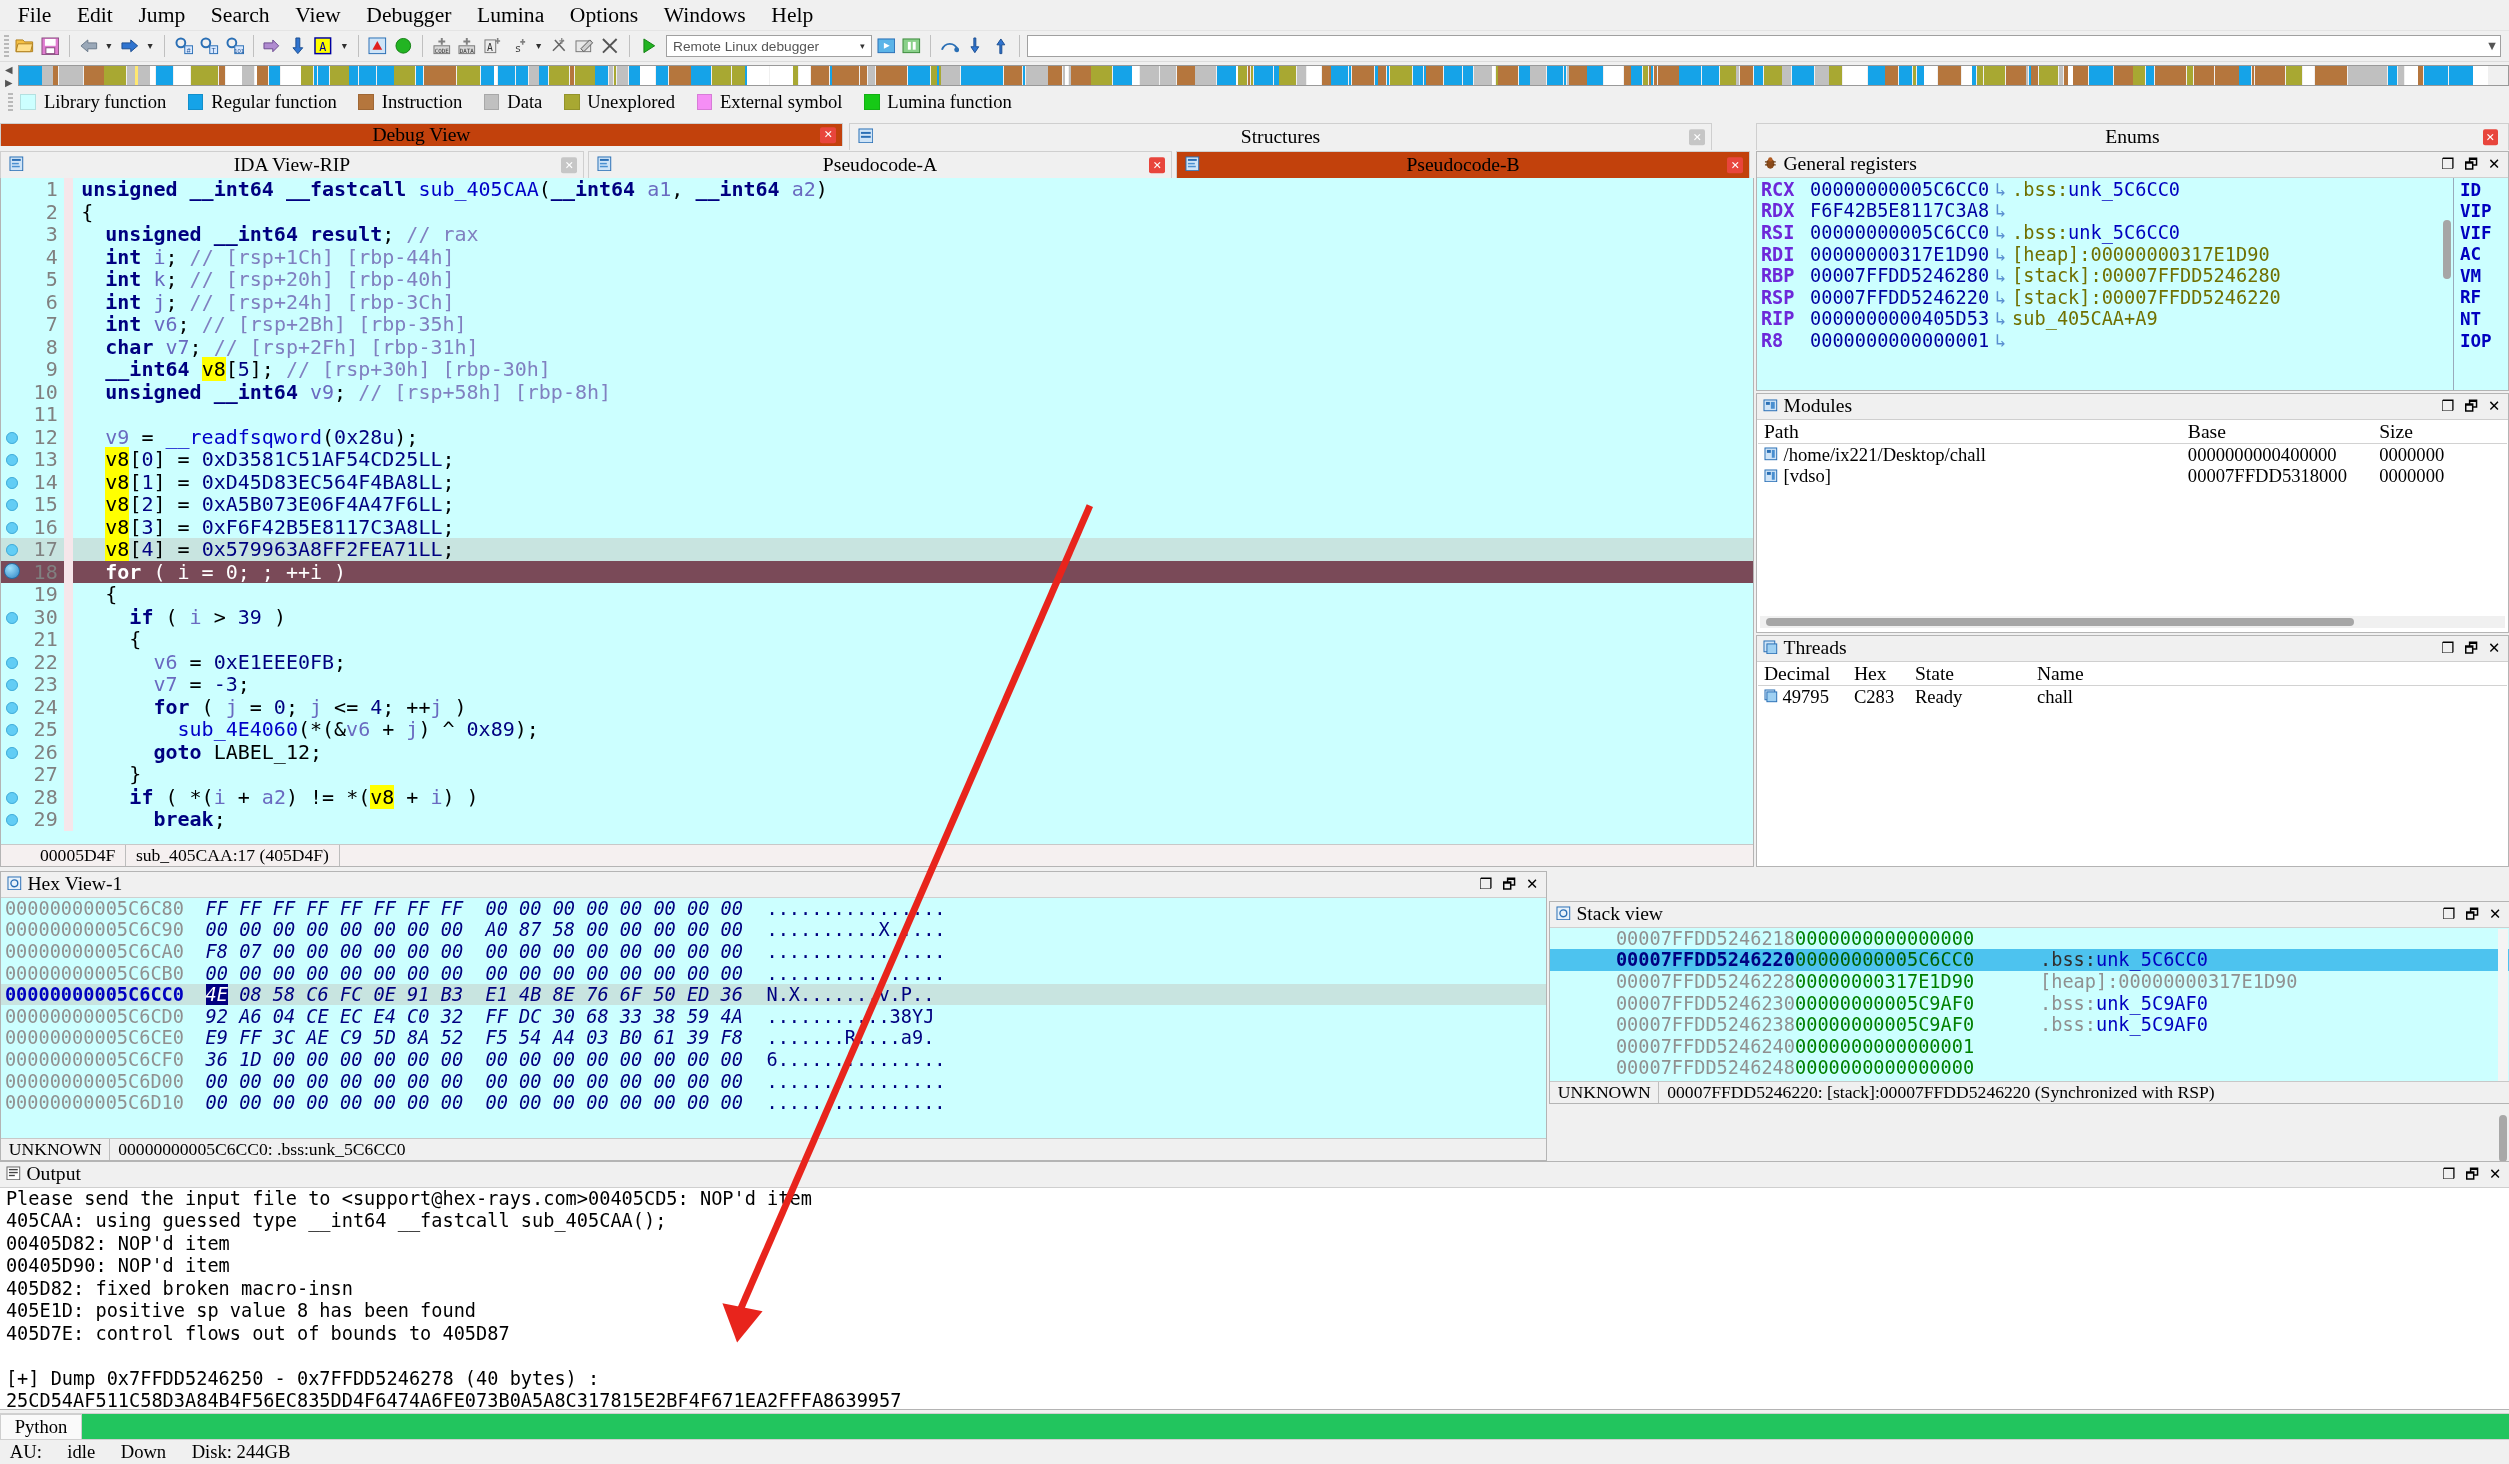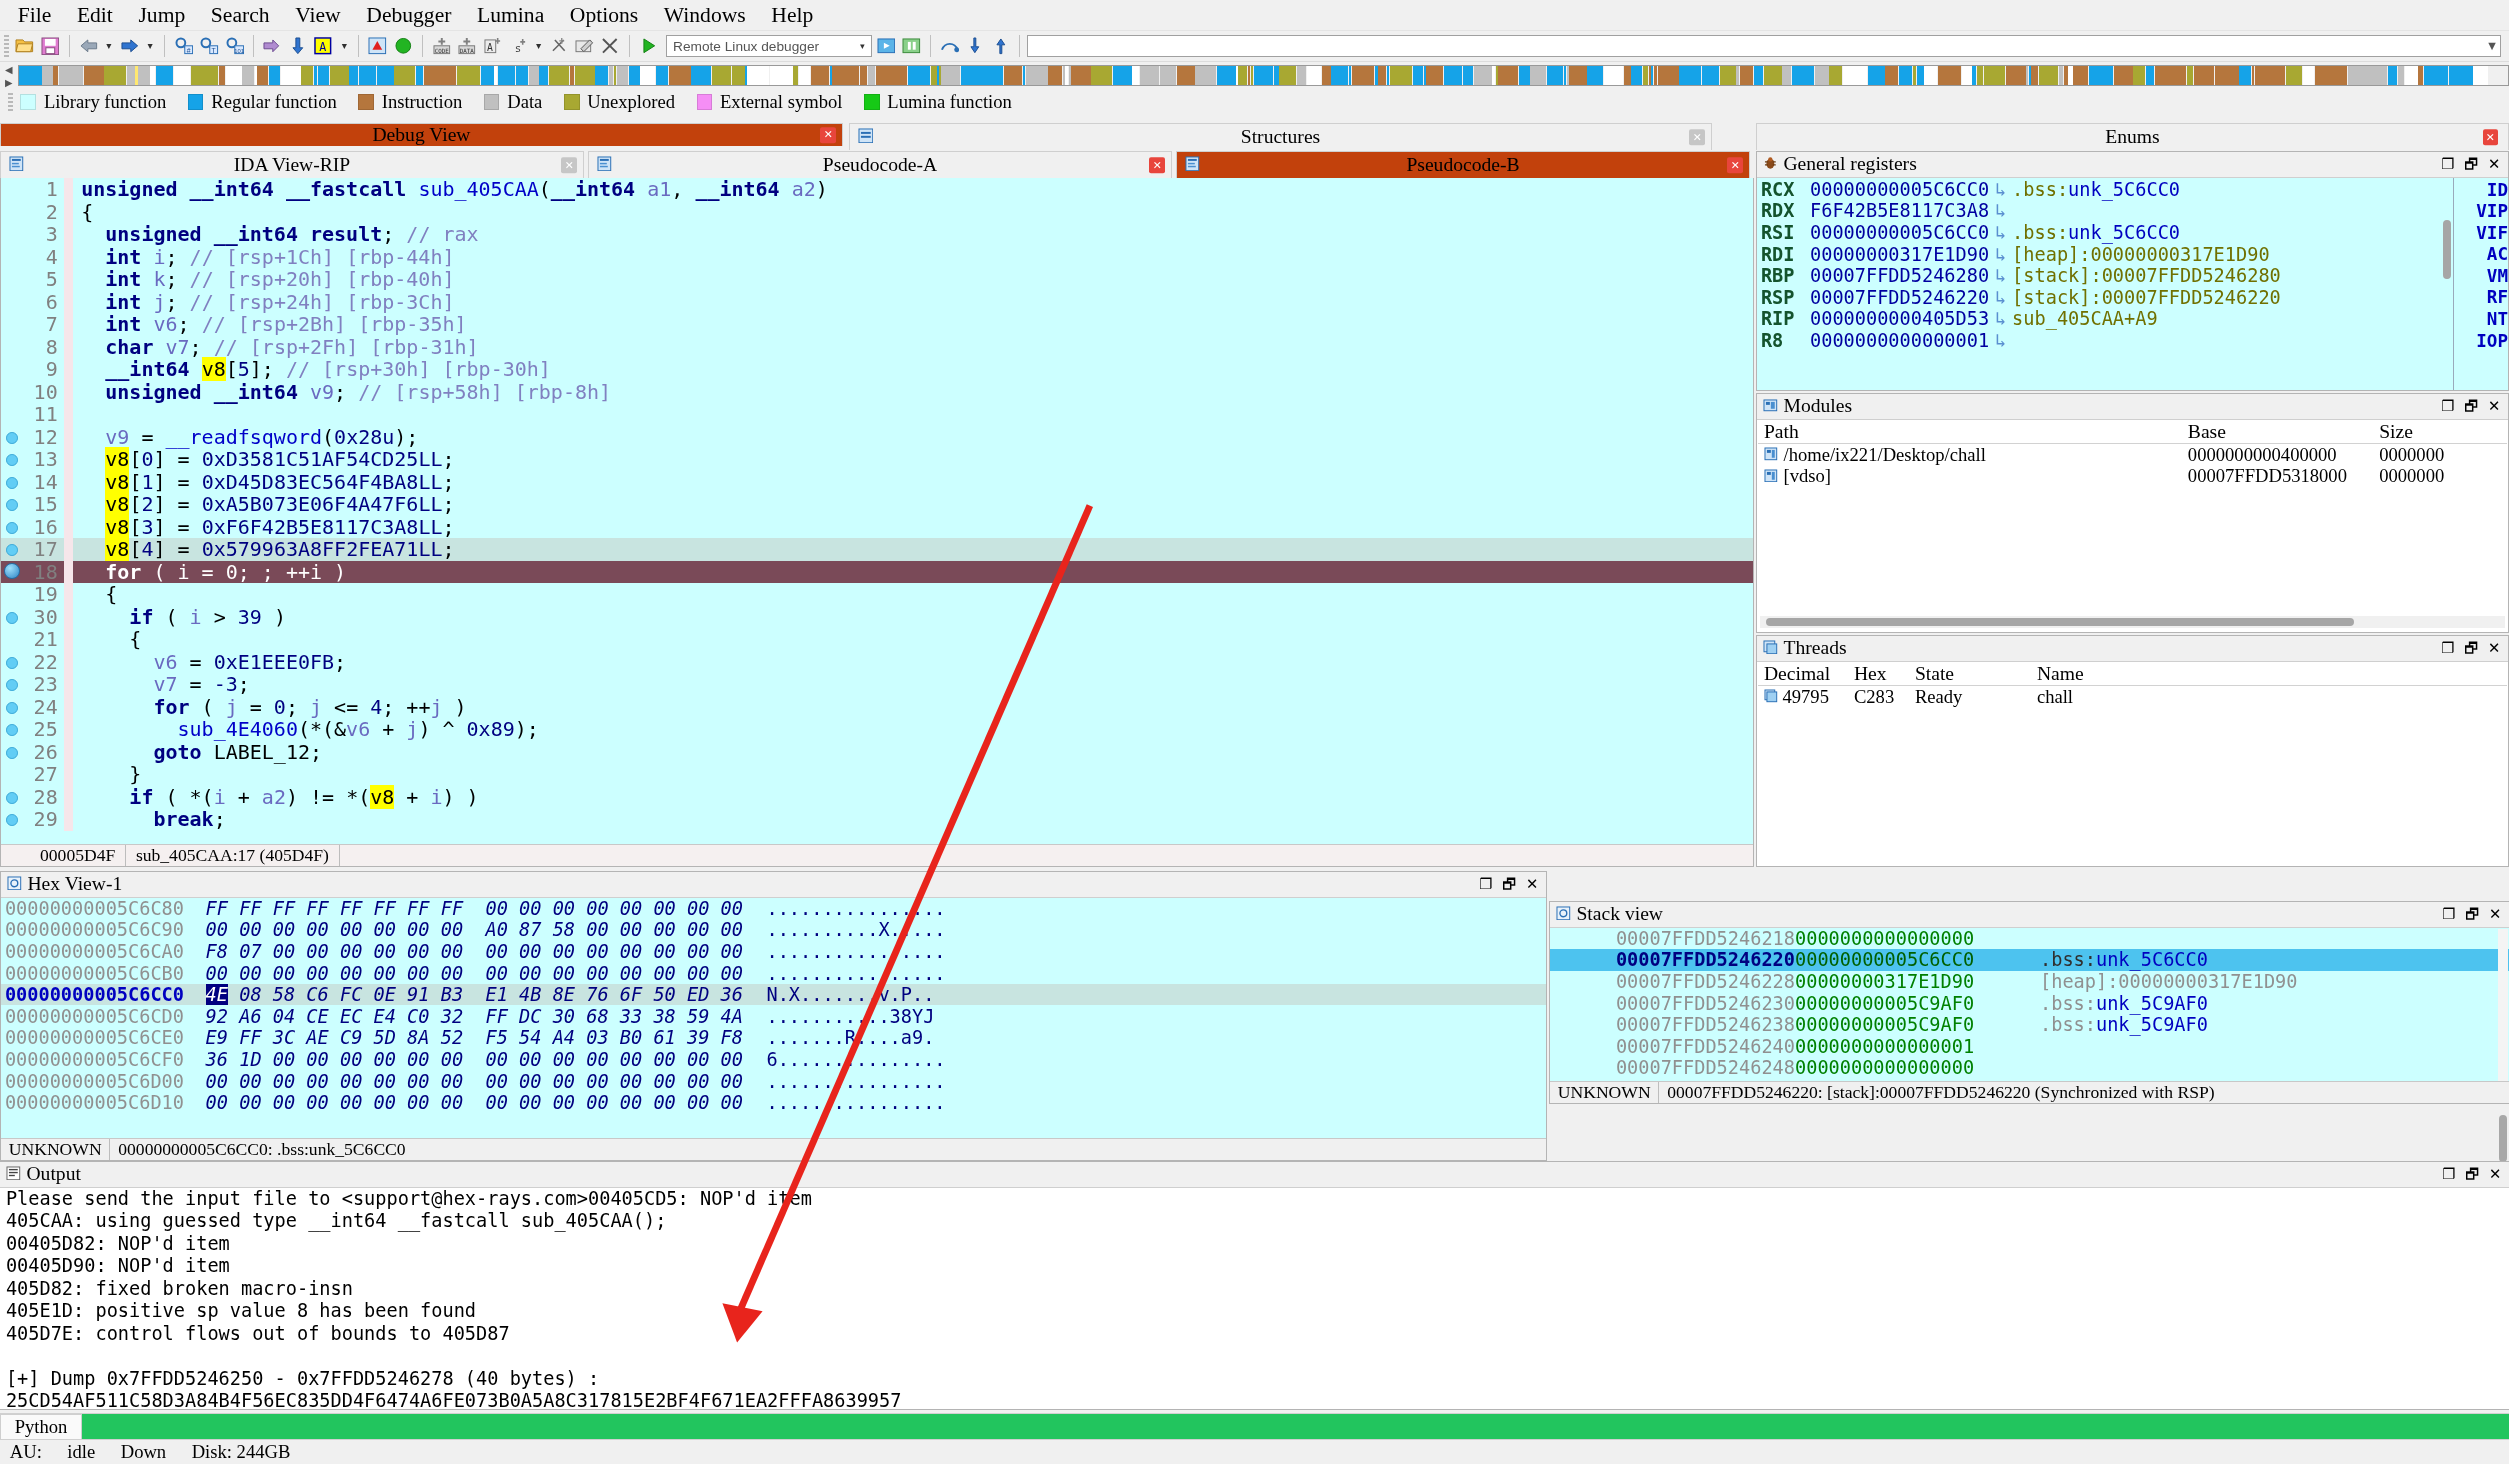--- a/index.html
+++ b/index.html
@@ -115,27 +115,27 @@
     border-top:1px solid #c8c8c8; display:flex; align-items:center;
     font-family:"Liberation Serif", serif; font-size:17.6px; color:#000; padding-left:39px;
   }
   .code-status .seg { border-right:1px solid #bdbdbd; padding-right:9.8px; margin-right:9.8px; }
 
   
   .regs-body { position:absolute; left:0; right:0; top:25.5px; bottom:0; background:#ccffff;
     font-family:"DejaVu Sans Mono", monospace; font-size:18.6px; overflow:hidden; display:flex; }
   .regs-left { flex:1; padding-top:1px; position:relative; }
   .regrow { height:21.6px; display:flex; align-items:center; white-space:pre; }
-  .rname { color:#14532d; font-weight:bold; width:53px; flex:0 0 53px; padding-left:3.9px; }
+  .rname { color:#6d28d9; font-weight:bold; width:53px; flex:0 0 53px; padding-left:3.9px; }
   .rval { color:#0000a0; }
   .rarrow { color:#5a8fd0; padding:0 5.9px; }
   .rcomment-bss { color:#707000; }
   .rcomment-bss b { color:#0000c0; font-weight:normal;}
   .flags-col { width:55px; border-left:1px solid #9ab; background:#ccffff;
-               display:flex; flex-direction:column; align-items:flex-end;
+               display:flex; flex-direction:column; align-items:flex-start;
                padding-left:5.9px; padding-top:2px; }
   .flags-col div { color:#0000c0; font-weight:bold; height:21.6px; line-height:21.6px; font-size:17.6px; }
   .vscroll { position:absolute; right:2px; top:3.9px; width:7.8px; bottom:15.7px; }
   .vscroll .thumb { position:absolute; width:7.8px; background:#a6a6a6; border-radius:3.9px; }
 
   
   .tbl-head { display:flex; height:23.5px; background:#fff; border-bottom:1px solid #d2d2d2;
      font-family:"Liberation Serif", serif; font-size:19.6px; color:#000; align-items:center; }
   .tbl-head div { padding-left:5.9px; }
   .tbl-row { display:flex; height:21.6px; align-items:center;

